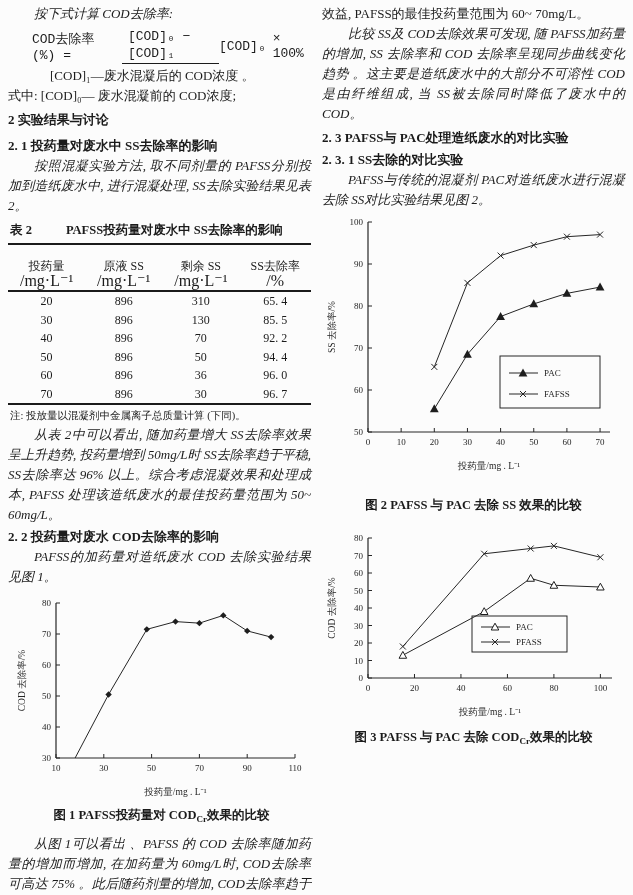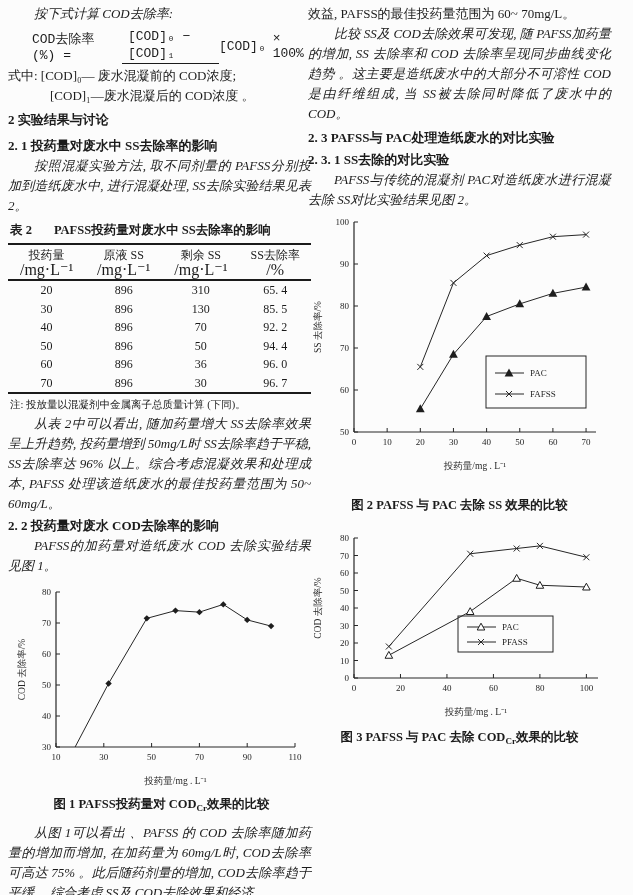--- a/index.html
+++ b/index.html
@@ -3,36 +3,36 @@
 <meta charset="utf-8">
 <style>
   html,body{margin:0;padding:0;}
   body{
     width:633px;height:895px;position:relative;overflow:hidden;
     background:#fcfcfc;color:#1b1b1b;
     font-family:"Liberation Serif","DejaVu Serif",serif;
   }
   .col{position:absolute;top:4px;}
   #col-left{left:8px;width:303px;}
-  #col-right{left:308px;width:303px;}
+  #col-right{left:322px;width:303px;}
   .para{font-size:13px;line-height:20px;text-align:justify;margin:0;}
   .indent{text-indent:2em;font-style:italic;}
   .heading{font-size:13px;line-height:20px;font-weight:bold;margin:0;}
   .mt4{margin-top:4px;}.mt6{margin-top:6px;}.mt2{margin-top:2px;}
   
   .formula{display:flex;align-items:center;gap:7px;margin:4px 0 2px 0;padding-left:24px;font-size:13px;font-family:Liberation Mono, monospace;}
   .frac{display:inline-flex;flex-direction:row;align-items:center;line-height:17px;}
   .frac .num{border-bottom:1px solid #1b1b1b;padding:0 6px 1px 6px;}
   .frac .den{padding-top:1px;}
   .where2{padding-left:42px;}
   
-  .tbl-title{display:flex;gap:22px;font-size:12.5px;font-weight:bold;margin:6px 0 4px 2px;}
+  .tbl-title{display:flex;gap:34px;font-size:12.5px;font-weight:bold;margin:6px 0 4px 2px;}
   table.datatable{width:100%;border-collapse:collapse;margin:0;
     border-top:2px solid #1b1b1b;border-bottom:2px solid #1b1b1b;}
-  table.datatable th{font-weight:normal;padding:3px 0 2px 0;border-bottom:2px solid #1b1b1b;}
+  table.datatable th{font-weight:normal;padding:14px 0 2px 0;border-bottom:2px solid #1b1b1b;}
   table.datatable .th-name{font-size:12px;line-height:15px;}
   table.datatable .th-unit{font-size:16px;line-height:14px;}
   table.datatable td{text-align:center;font-size:12px;line-height:18.5px;padding:0;}
   .tbl-note{font-size:10.5px;line-height:15px;margin:3px 0 0 2px;}
   
   .figure{margin:0;padding:0;}
   .fig-svg{display:block;}
   .fig1-wrap{margin:8px 0 0 4px;}
   .fig2-wrap{margin:6px 0 0 0;}
   .fig3-wrap{margin:16px 0 0 0;}
@@ -51,22 +51,22 @@
 
   <div class="formula">
     <span>COD去除率(%) =</span>
     <span class="frac">
       <span class="num">[COD]₀ − [COD]₁</span>
       <span class="den">[COD]₀</span>
     </span>
     <span>× 100%</span>
   </div>
 
+  <p class="para where2">[COD]₁—废水混凝后的 COD浓度 。</p>
   <p class="para">式中: [COD]₀— 废水混凝前的 COD浓度;</p>
-  <p class="para where2">[COD]₁—废水混凝后的 COD浓度 。</p>
 
   <h3 class="heading mt4">2  实验结果与讨论</h3>
   <h4 class="heading mt6">2. 1  投药量对废水中 SS去除率的影响</h4>
   <p class="para indent">按照混凝实验方法, 取不同剂量的 PAFSS分别投加到造纸废水中, 进行混凝处理, SS去除实验结果见表 2。</p>
 
   <div class="tbl-title">
     <span>表 2</span>
     <span>PAFSS投药量对废水中 SS去除率的影响</span>
   </div>
 

